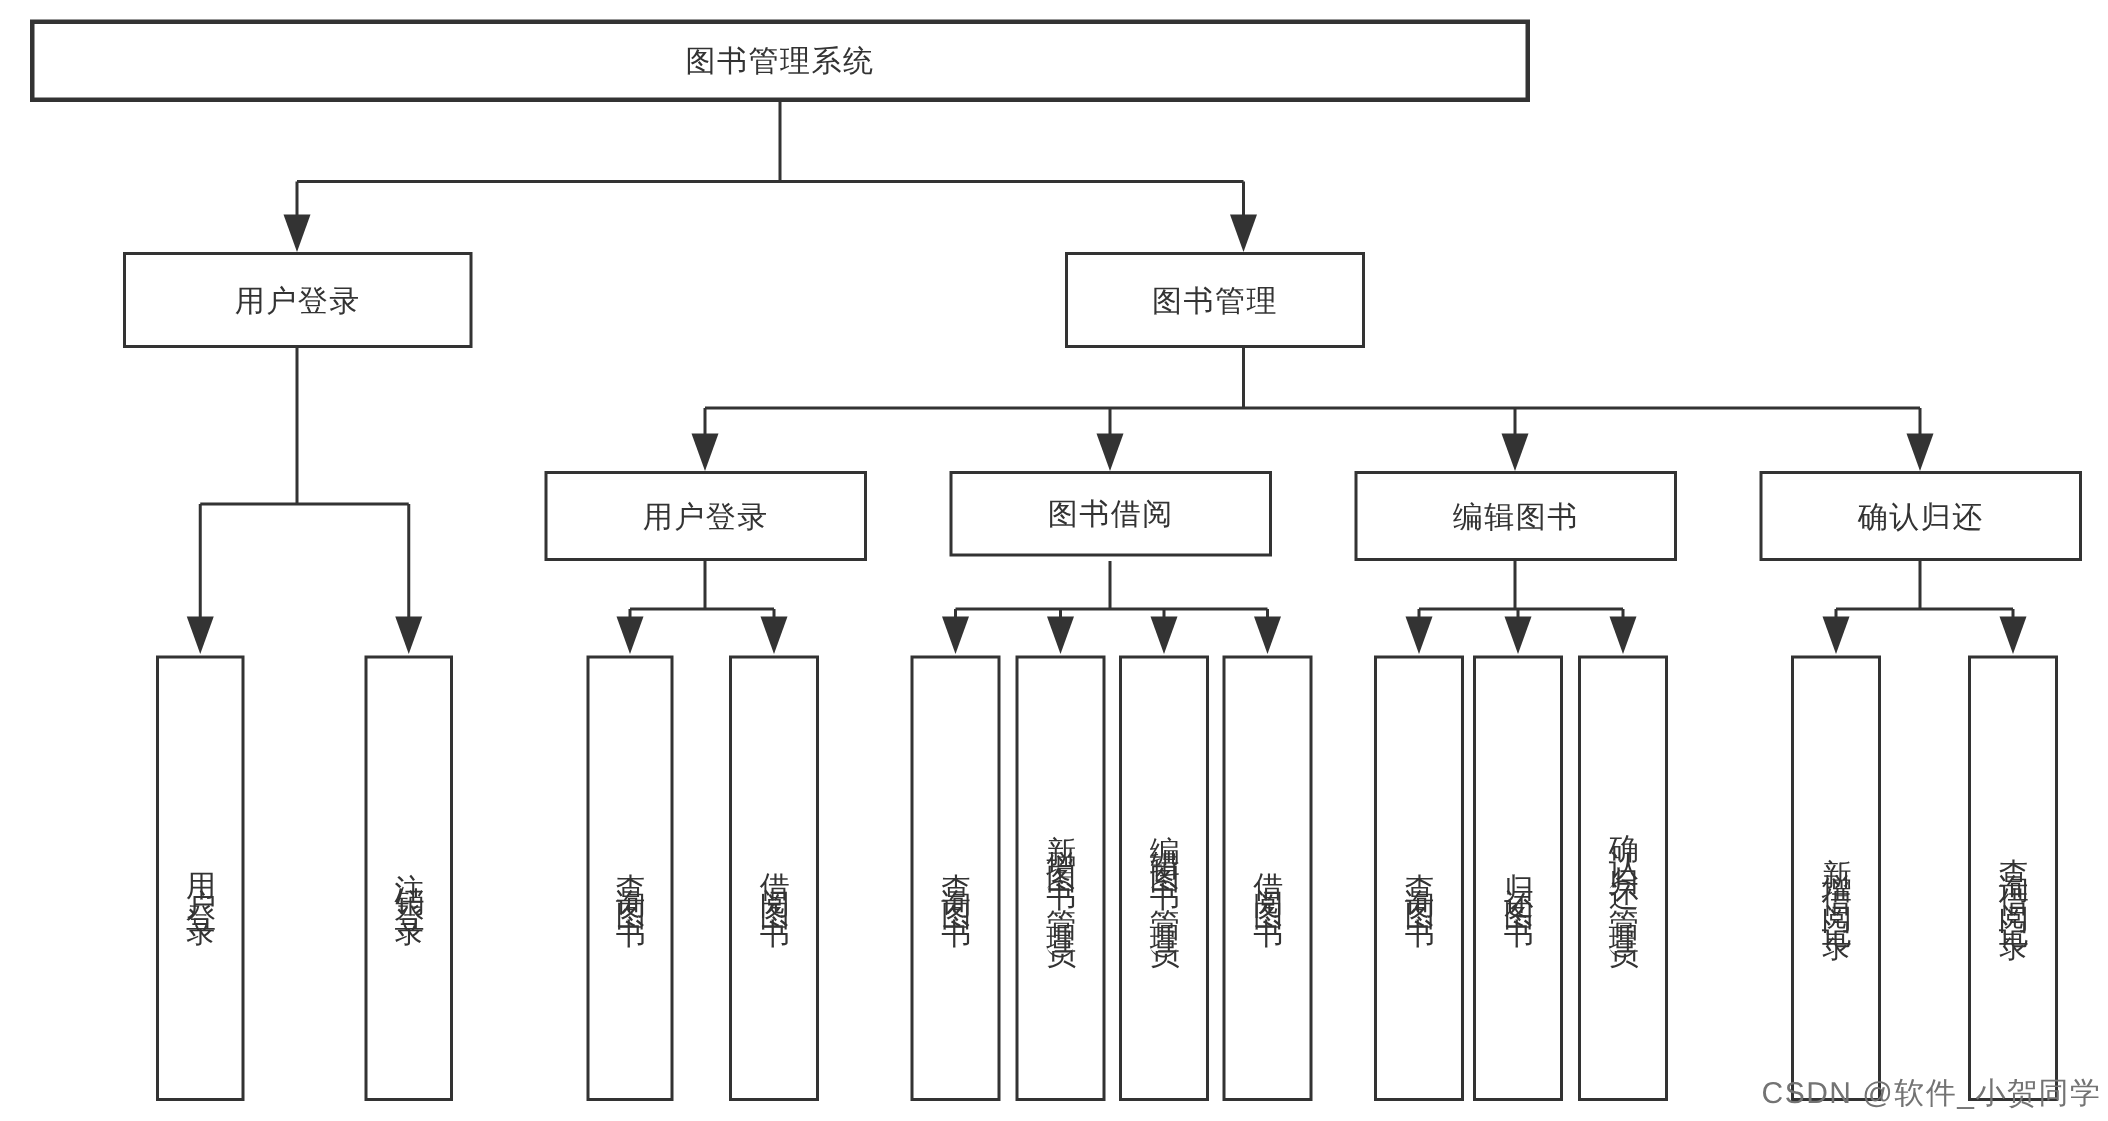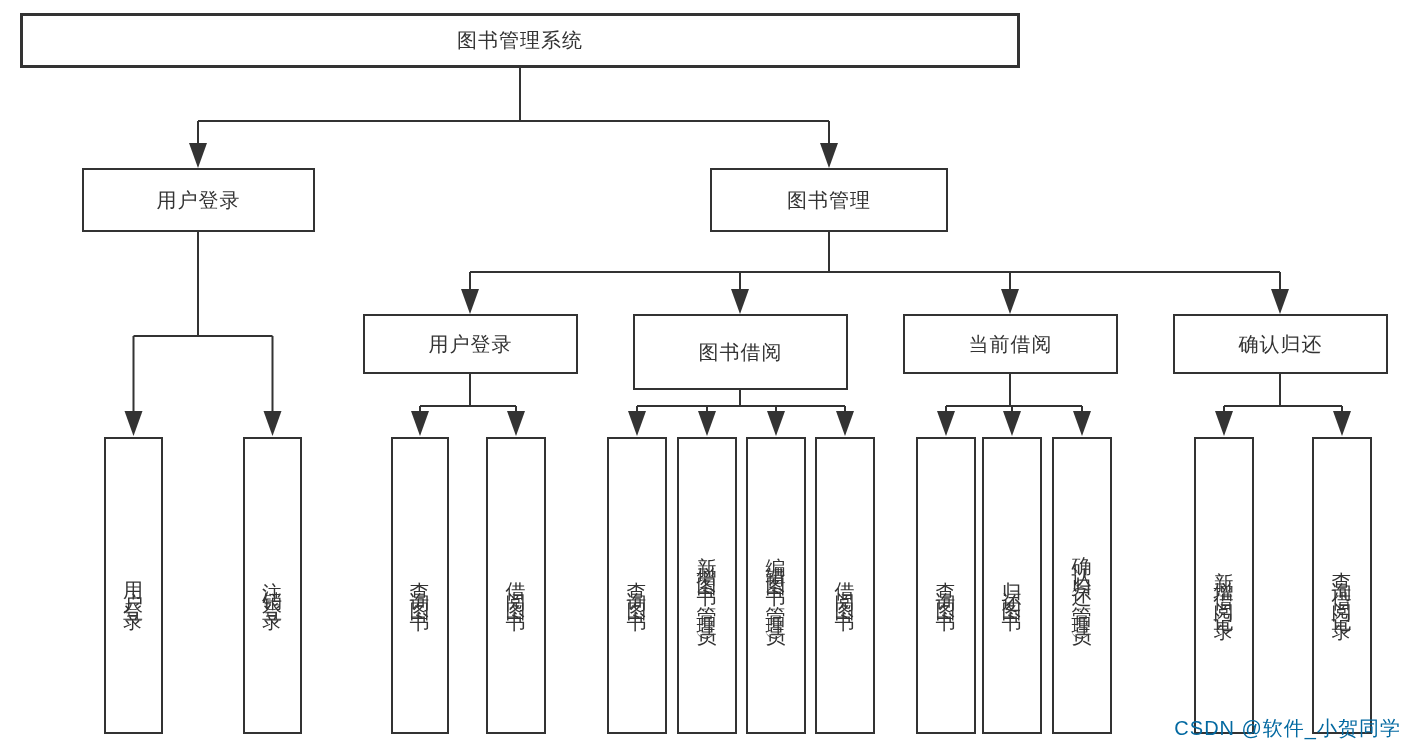--- a/index.html
+++ b/index.html
@@ -44,21 +44,21 @@
     line-height: 1;
   }
   .node span {
     white-space: nowrap;
   }
   .watermark {
     position: absolute;
     right: 4px;
     bottom: 5px;
     font-size: 20px;
-    color: #0369a1;
+    color: #737373;
     letter-spacing: 1px;
     pointer-events: none;
     text-align: right;
   }
 </style>
 </head>
 <body>
 
 <div class="canvas">
 
@@ -109,32 +109,32 @@
     </g>
   </svg>
 
   <div class="node root" style="left:20px;top:13px;width:1000px;height:55px">
     <span>图书管理系统</span>
   </div>
 
   <div class="node" style="left:82px;top:168px;width:233px;height:64px">
     <span>用户登录</span>
   </div>
-  <div class="node" style="left:710px;top:168px;width:238px;height:64px">
+  <div class="node" style="left:710px;top:168px;width:200px;height:64px">
     <span>图书管理</span>
   </div>
 
   <div class="node" style="left:363px;top:314px;width:215px;height:60px">
     <span>用户登录</span>
   </div>
-  <div class="node" style="left:633px;top:314px;width:215px;height:76px">
+  <div class="node" style="left:633px;top:314px;width:215px;height:57px">
     <span>图书借阅</span>
   </div>
   <div class="node" style="left:903px;top:314px;width:215px;height:60px">
-    <span>当前借阅</span>
+    <span>编辑图书</span>
   </div>
   <div class="node" style="left:1173px;top:314px;width:215px;height:60px">
     <span>确认归还</span>
   </div>
 
   <div class="node v" style="left:104px;top:437px;width:59px;height:297px">
     <span>用户登录</span>
   </div>
   <div class="node v" style="left:243px;top:437px;width:59px;height:297px">
     <span>注销登录</span>

